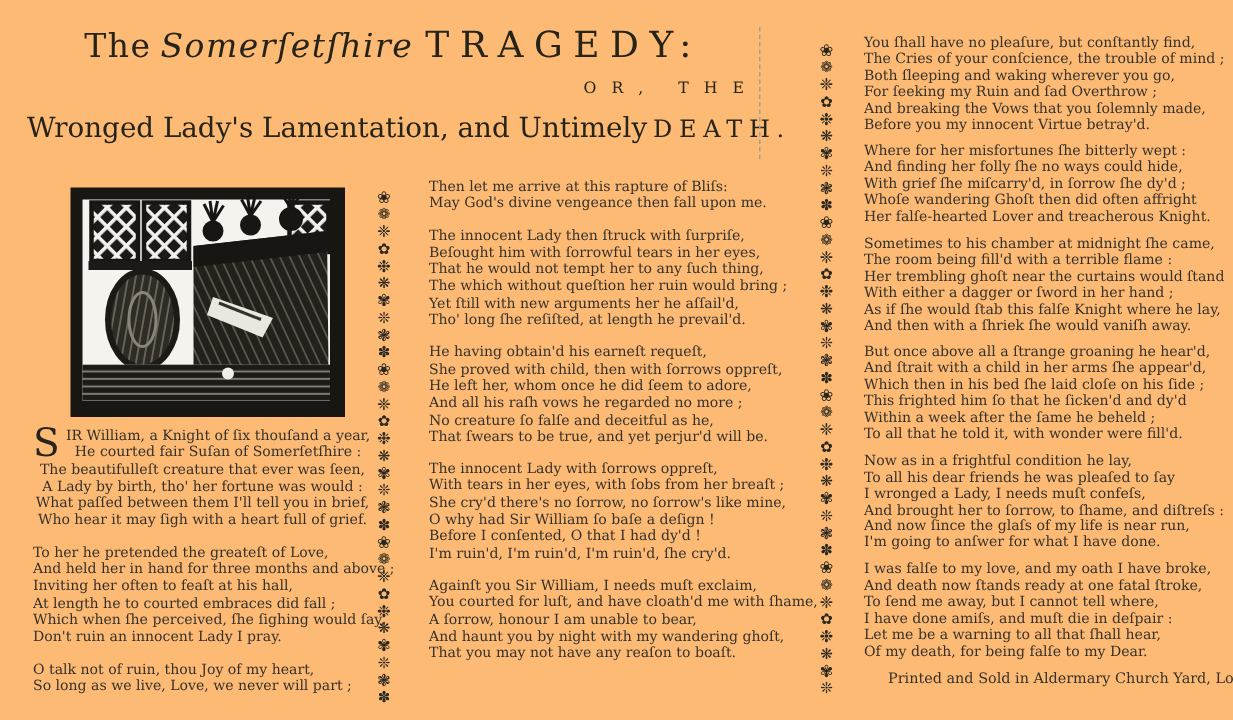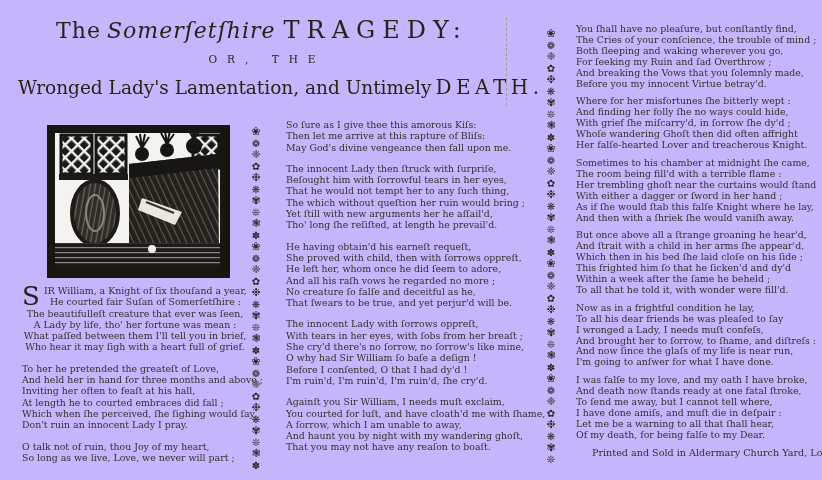--- a/index.html
+++ b/index.html
@@ -1,30 +1,30 @@
 <!DOCTYPE html>
 <html><head>
 <meta charset="utf-8">
 <style>
   html,body{margin:0;padding:0;background:#e9e9e7;}
   .sheet{
     position:relative; width:822px; height:480px; overflow:hidden;
-    background:#c4b5fd;
+    background:#fdba74;
     font-family:"DejaVu Serif","Liberation Serif",serif;
     color:#34312b;
   }
   
   .title-block{position:absolute; left:18px; top:16px; width:488px; text-align:center; color:#262419;}
   .t1{font-size:22px; white-space:nowrap;}
   .t1 .t-the{letter-spacing:1px;}
   .t1 .t-italic{font-style:italic; margin:0 8px 0 6px; letter-spacing:1px;}
   .t1 .t-caps{font-size:24px; letter-spacing:7px; font-weight:bold; font-weight:500;}
-  .t2{margin-top:9px; font-size:10.5px; letter-spacing:10px; text-indent:10px;}
+  .t2{margin-top:9px; font-size:10.5px; letter-spacing:10px; text-indent:10px;text-align:right;}
   .t3{margin-top:10px; font-size:18.5px; white-space:nowrap;}
-  .t3 .t-caps3{font-size:20px; letter-spacing:4.5px; margin-left:4px;}
+  .t3 .t-caps3{font-size:16px; letter-spacing:4.5px; margin-left:4px;}
   .title-rule{position:absolute; left:506px; top:18px; height:88px; width:0; border-left:1px dashed #a0a09a;}
   
   .woodcut{position:absolute; left:46px; top:124px; margin:0; width:186px; height:156px;}
   
   .orn{position:absolute; width:16px; display:flex; flex-direction:column; align-items:center; color:#29271f;}
   .orn-glyph{font-size:11px; line-height:11.5px; height:11.5px; font-family:"DejaVu Sans",sans-serif;}
   .orn-glyph:nth-child(2n){font-size:10px;}
   .orn-left{left:248px; top:126px;}
   .orn-right{left:543px; top:28px;}
   
@@ -185,21 +185,21 @@
     </div>
 
   <section class="col col-left">
     <div class="first">
       <span class="dropcap">S</span>
       <div>
           <div class="stanza">
             <div class="line">IR William, a Knight of ſix thouſand a year,</div>
             <div class="line">He courted fair Suſan of Somerſetſhire :</div>
             <div class="line">The beautifulleſt creature that ever was ſeen,</div>
-            <div class="line">A Lady by life, tho' her fortune was mean :</div>
+            <div class="line">A Lady by birth, tho' her fortune was would :</div>
             <div class="line">What paſſed between them I'll tell you in brief,</div>
             <div class="line">Who hear it may ſigh with a heart full of grief.</div>
           </div>
         </div>
     </div>
     <div>
         <div class="stanza">
           <div class="line">To her he pretended the greateſt of Love,</div>
           <div class="line">And held her in hand for three months and above ;</div>
           <div class="line">Inviting her often to feaſt at  his hall,</div>
@@ -209,21 +209,20 @@
         </div>
         <div class="stanza">
           <div class="line">O talk not of ruin, thou Joy of my heart,</div>
           <div class="line">So long as we live,  Love, we never will part ;</div>
         </div>
       </div>
   </section>
 
   <section class="col col-mid">
       <div class="stanza">
-        <div class="line">So ſure as I give thee this amorous Kiſs:</div>
         <div class="line">Then let me arrive at this rapture of Bliſs:</div>
         <div class="line">May God's divine vengeance then fall upon me.</div>
       </div>
       <div class="stanza">
         <div class="line">The innocent Lady then ſtruck with ſurpriſe,</div>
         <div class="line">Beſought him with ſorrowful tears in her eyes,</div>
         <div class="line">That he would not tempt her to any ſuch thing,</div>
         <div class="line">The which without queſtion her ruin would bring ;</div>
         <div class="line">Yet ſtill with new arguments her he aſſail'd,</div>
         <div class="line">Tho' long ſhe reſiſted, at length he prevail'd.</div>
@@ -240,21 +239,21 @@
         <div class="line">The innocent Lady with ſorrows oppreſt,</div>
         <div class="line">With tears in her eyes, with ſobs from her breaſt ;</div>
         <div class="line">She cry'd there's no ſorrow,  no ſorrow's like mine,</div>
         <div class="line">O why had Sir William ſo baſe a deſign !</div>
         <div class="line">Before I conſented,  O that I had dy'd !</div>
         <div class="line">I'm ruin'd, I'm ruin'd, I'm ruin'd, ſhe cry'd.</div>
       </div>
       <div class="stanza">
         <div class="line">Againſt you Sir William, I needs muſt exclaim,</div>
         <div class="line">You courted for luſt, and have cloath'd me with ſhame,</div>
-        <div class="line">A ſorrow, which I am unable to away,</div>
+        <div class="line">A ſorrow, honour I am unable to bear,</div>
         <div class="line">And haunt you by night with my wandering ghoſt,</div>
         <div class="line">That you may not have any reaſon to boaſt.</div>
       </div>
     </section>
 
   <section class="col col-right">
     <div>
         <div class="stanza">
           <div class="line">You ſhall have no pleaſure, but conſtantly find,</div>
           <div class="line">The Cries of your conſcience,  the trouble of mind ;</div>

